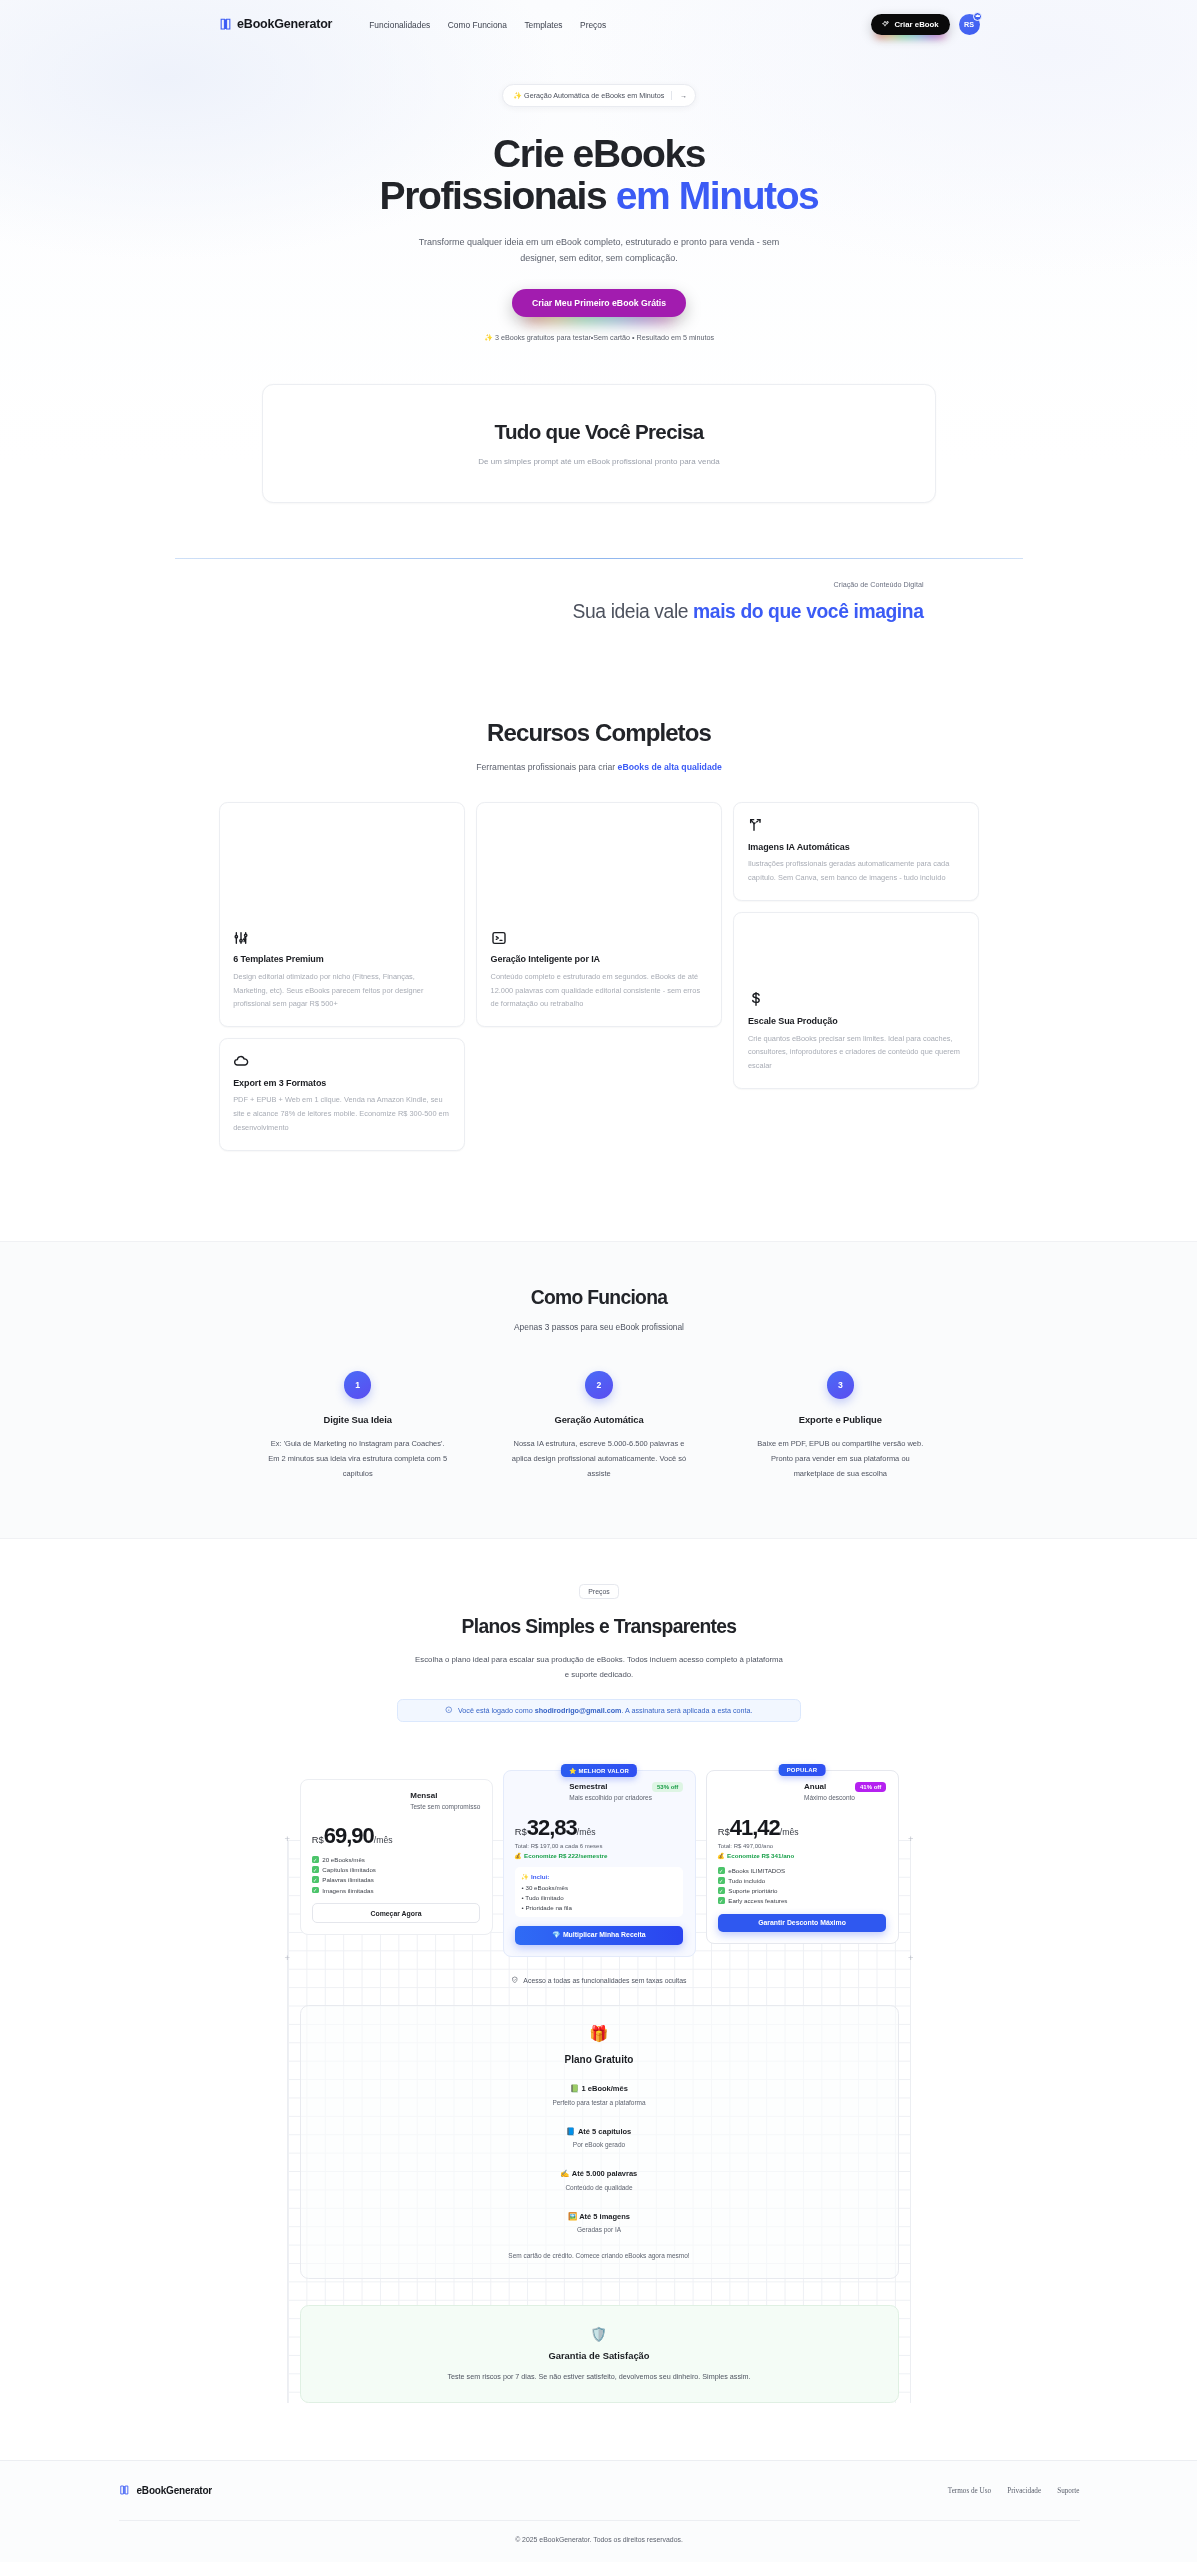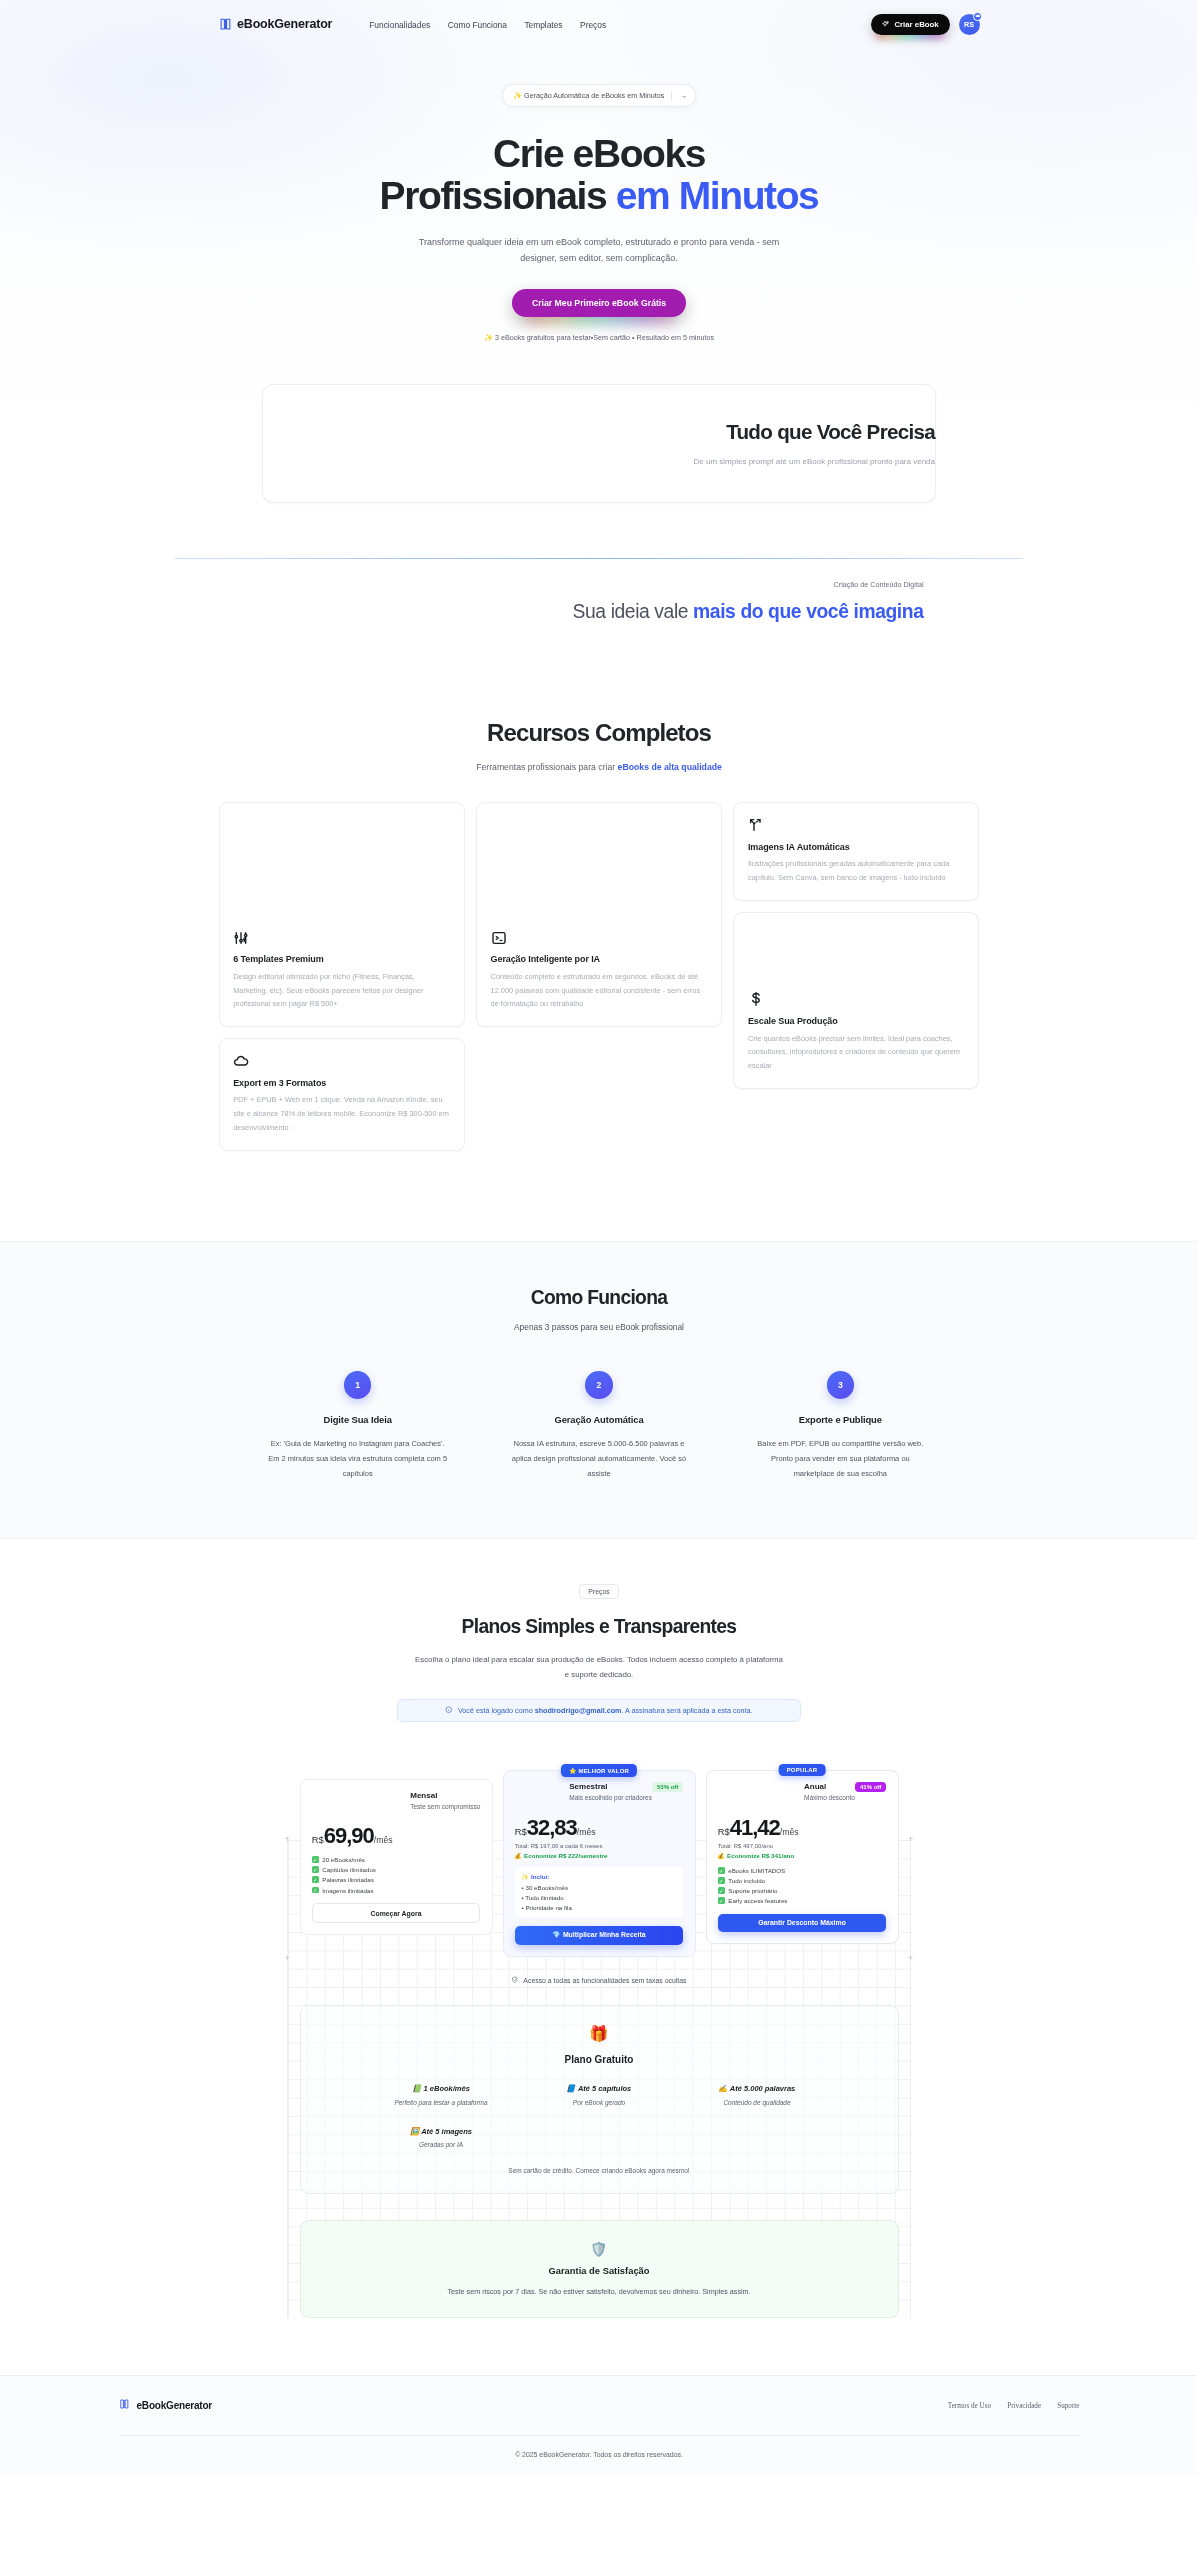--- a/index.html
+++ b/index.html
@@ -89,21 +89,21 @@
     content:"";position:absolute;left:8%;right:8%;bottom:-5px;height:10px;border-radius:623px;
     background:linear-gradient(90deg,#ff8a8a,#ffd98a,#8affc0,#8ad9ff,#b98aff,#ff8ad9);
     filter:blur(6.2px);opacity:.75;z-index:-1;
   }
   .hero-note { margin-top: 16px; font-size: 7.2px; color:#5d626e; }
 
   
   .need-card {
     width: 674px; margin: 42px auto 0; background:#fff;
     border:0.6px solid #eceef2; border-radius:11.2px; padding: 35px 0 36px;
-    text-align:right; box-shadow: 0 0.6px 1.9px rgba(20,25,40,.03);
+    text-align:center; box-shadow: 0 0.6px 1.9px rgba(20,25,40,.03);
   }
   .need-title { font-size: 20.6px; font-weight:800; letter-spacing:-0.7px; color:#222429; }
   .need-sub { margin-top: 13.7px; font-size: 8px; color:#9ba0ab; }
 
   
   .thin-rule { width: 848px; margin: 55px auto 0; height:0.6px; background: linear-gradient(90deg,#cfe0f7,#8fb6ee,#cfe0f7); }
   .idea-block { width: 761px; margin: 21px auto 0; text-align:right; padding-right: 56px; }
   .idea-kicker { font-size: 7.2px; color:#6b7080; }
   .idea-line { margin-top: 10px; font-size: 19.3px; font-weight:400; color:#4d525e; letter-spacing:-0.4px; line-height:1.35; }
   .idea-line b { color:#3b5bf5; font-weight:700; }
@@ -193,21 +193,21 @@
   .plan-cta { margin-top: 9.4px; width:100%; display:block; border-radius:5px; font-size:6.9px; font-weight:700; padding: 5.6px 0; cursor:pointer; text-align:center; }
   .cta-outline { background:#fff; border:0.6px solid #e4e6ec; color:#1b1d22; }
   .cta-grad { background: linear-gradient(90deg,#2f6bf5,#2a44ef); border:none; color:#fff; box-shadow:0 3.1px 8.7px rgba(47,79,242,.30); }
   .cta-blue { background:#2f58f0; border:none; color:#fff; box-shadow:0 3.1px 8.7px rgba(47,79,242,.30); }
 
   .access-note { position:relative; z-index:2; margin-top: 18.7px; font-size: 6.9px; color:#4f5461; display:flex;align-items:center;justify-content:center;gap:4.4px; }
 
   .free-card { position:relative; z-index:2; width: 599px; margin: 21px auto 0; border:0.6px solid #e8eaef; border-radius:8.7px; padding: 18.7px 0 18.7px; text-align:center; background: rgba(252,253,254,.55); }
   .gift { font-size: 15.6px; }
   .free-title { margin-top: 11.2px; font-size: 10px; font-weight:700; color:#1b1d22; }
-  .free-grid { width: 474px; margin: 18.7px auto 0; display:grid; grid-template-columns: 1fr 1fr 1fr; row-gap: 21px; font-style: italic; }
+  .free-grid { width: 474px; margin: 18.7px auto 0; display:grid; grid-template-columns: 1fr; row-gap: 21px; }
   .free-item { text-align:center; }
   .free-item .lbl { font-size: 7.5px; font-weight:700; color:#1b1d22; }
   .free-item .sub { margin-top: 5.6px; font-size: 6.5px; color:#5d626e; }
   .free-foot { margin-top: 18.7px; font-size: 6.5px; color:#5d626e; }
 
   .guarantee { position:relative; z-index:2; width: 599px; margin: 26px auto 0; background:#f4fcf6; border:0.6px solid #dff0e3; border-radius:8.7px; padding: 20px 0 21px; text-align:center; }
   .shield { font-size: 13.7px; }
   .g-title { margin-top: 8.7px; font-size: 9.4px; font-weight:700; color:#1b1d22; }
   .g-sub { margin-top: 10.6px; font-size: 7.2px; color:#4f5461; }
 

